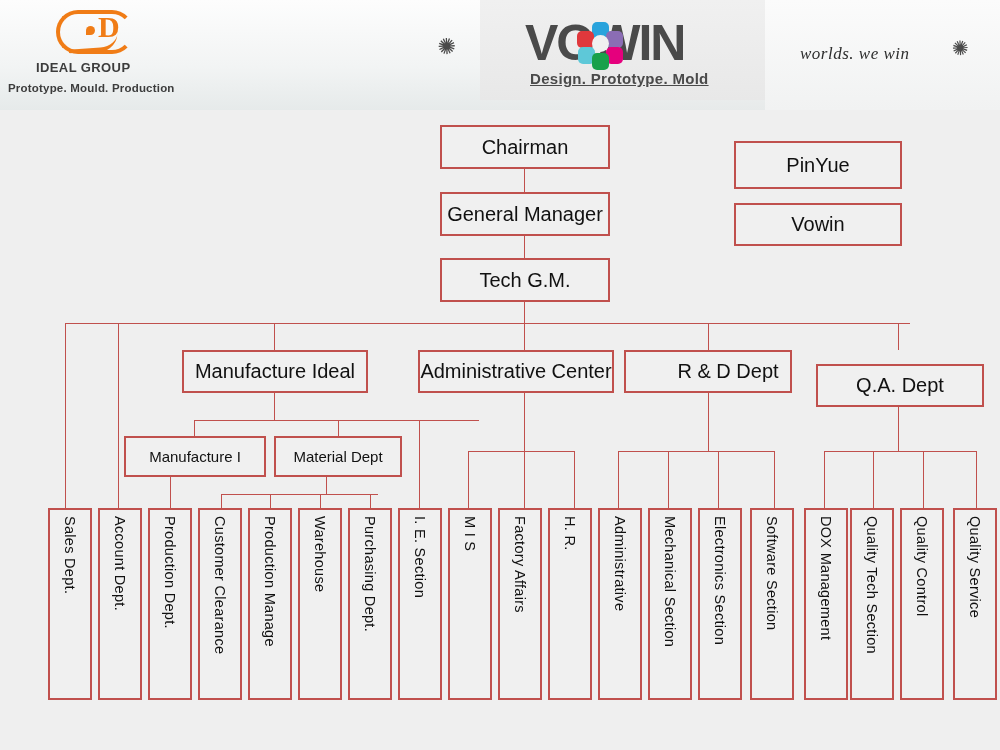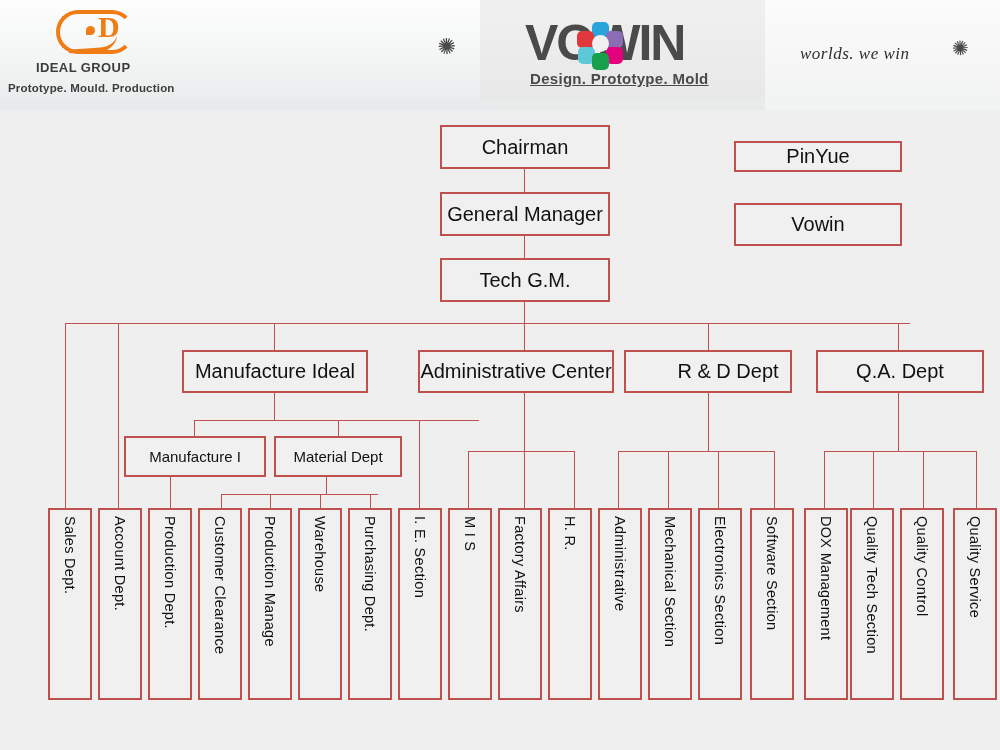--- a/index.html
+++ b/index.html
@@ -216,37 +216,37 @@
   <div class="box h" style="left:440px; top:125px; width:170px; height:44px;">
     <span>Chairman</span>
   </div>
   <div class="box h" style="left:440px; top:192px; width:170px; height:44px;">
     <span>General Manager</span>
   </div>
   <div class="box h" style="left:440px; top:258px; width:170px; height:44px;">
     <span>Tech G.M.</span>
   </div>
 
-  <div class="box h" style="left:734px; top:141px; width:168px; height:31px;">
+  <div class="box h" style="left:734px; top:141px; width:168px; height:48px;">
     <span>PinYue</span>
   </div>
   <div class="box h" style="left:734px; top:203px; width:168px; height:43px;">
     <span>Vowin</span>
   </div>
 
   <div class="box h" style="left:182px; top:350px; width:186px; height:43px;">
     <span>Manufacture Ideal</span>
   </div>
   <div class="box h" style="left:418px; top:350px; width:196px; height:43px;">
     <span>Administrative Center</span>
   </div>
   <div class="box h" style="left:624px; top:350px; width:168px; height:43px;padding-left:40px;">
     <span>R &amp; D Dept</span>
   </div>
-  <div class="box h" style="left:816px; top:350px; width:168px; height:43px;">
+  <div class="box h" style="left:816px; top:364px; width:168px; height:43px;">
     <span>Q.A. Dept</span>
   </div>
 
   <div class="box h" style="left:274px; top:436px; width:128px; height:41px; font-size:15px;">
     <span>Material Dept</span>
   </div>
   <div class="box h" style="left:124px; top:436px; width:142px; height:41px; font-size:15px;">
     <span>Manufacture I</span>
   </div>
 

